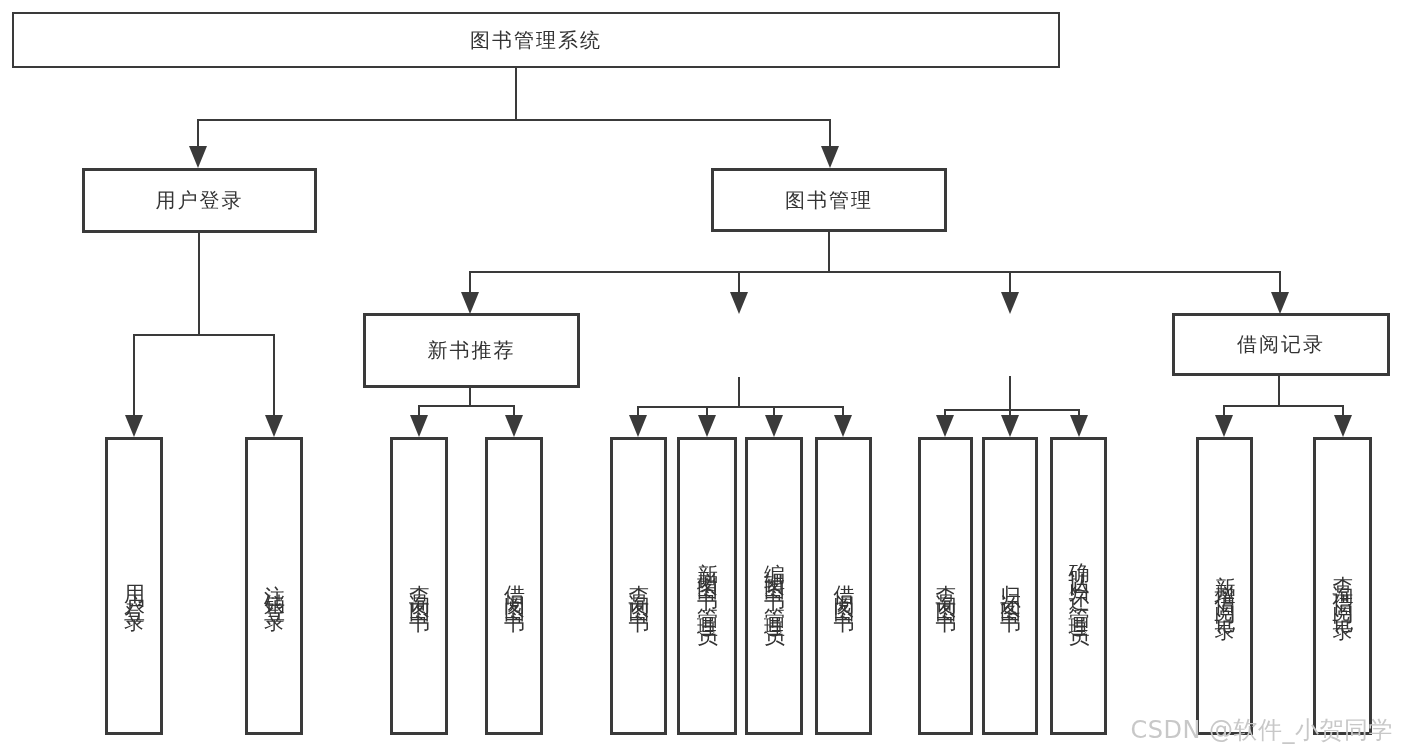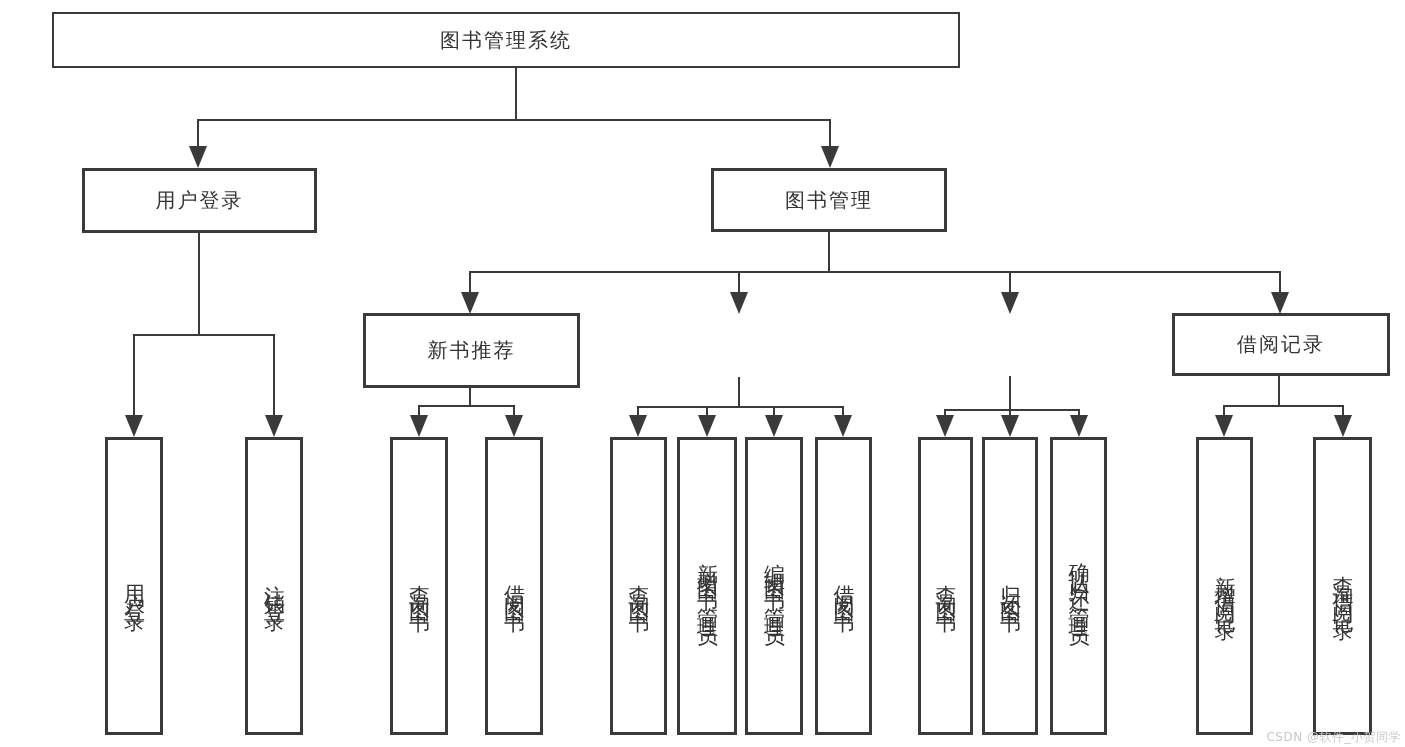--- a/index.html
+++ b/index.html
@@ -45,35 +45,35 @@
   .arrow{
     position:absolute;
     width:0;height:0;
     border-left:9px solid transparent;
     border-right:9px solid transparent;
     border-top:22px solid var(--line);
     z-index:1;
   }
   .watermark{
     position:absolute;
-    right:4px;bottom:1px;
-    font-size:12px;
+    right:12px;bottom:1px;
+    font-size:24px;
     letter-spacing:0.5px;
     color:var(--wm);
     z-index:6;
     white-space:nowrap;
     margin-left:12px;
   }
 </style>
 </head>
 <body>
 
 <div class="canvas" id="canvas">
   <div class="watermark">CSDN @软件_小贺同学</div>
-<div class="node" style="left: 12px; top: 12px; width: 908px; height: 56px; border-width: 2px; margin-left: 40px;">
+<div class="node" style="left: 12px; top: 12px; width: 1048px; height: 56px; border-width: 2px;">
       <span>图书管理系统</span>
     </div>
     <div class="node" style="left: 82px; top: 168px; width: 235px; height: 65px; border-width: 3px;">
       <span>用户登录</span>
     </div>
     <div class="node" style="left: 711px; top: 168px; width: 236px; height: 64px; border-width: 3px;">
       <span>图书管理</span>
     </div>
     <div class="node" style="left: 363px; top: 313px; width: 217px; height: 75px; border-width: 3px;">
       <span>新书推荐</span>

